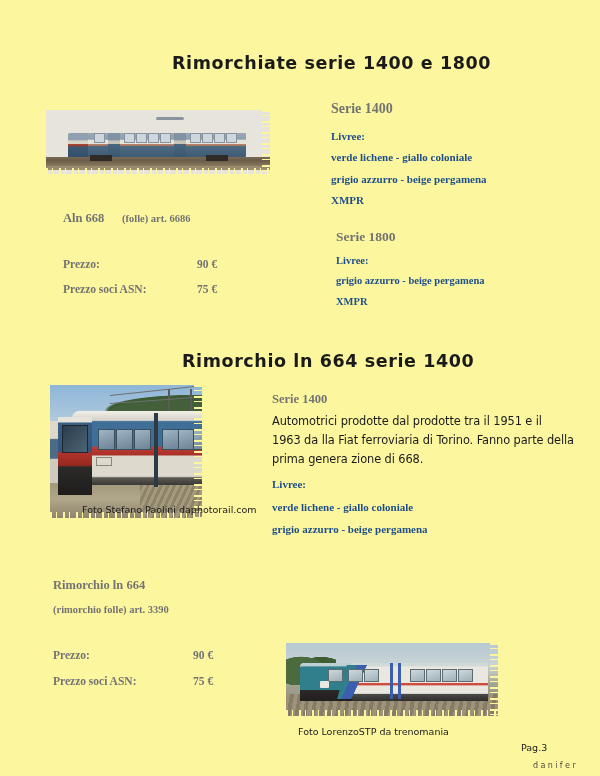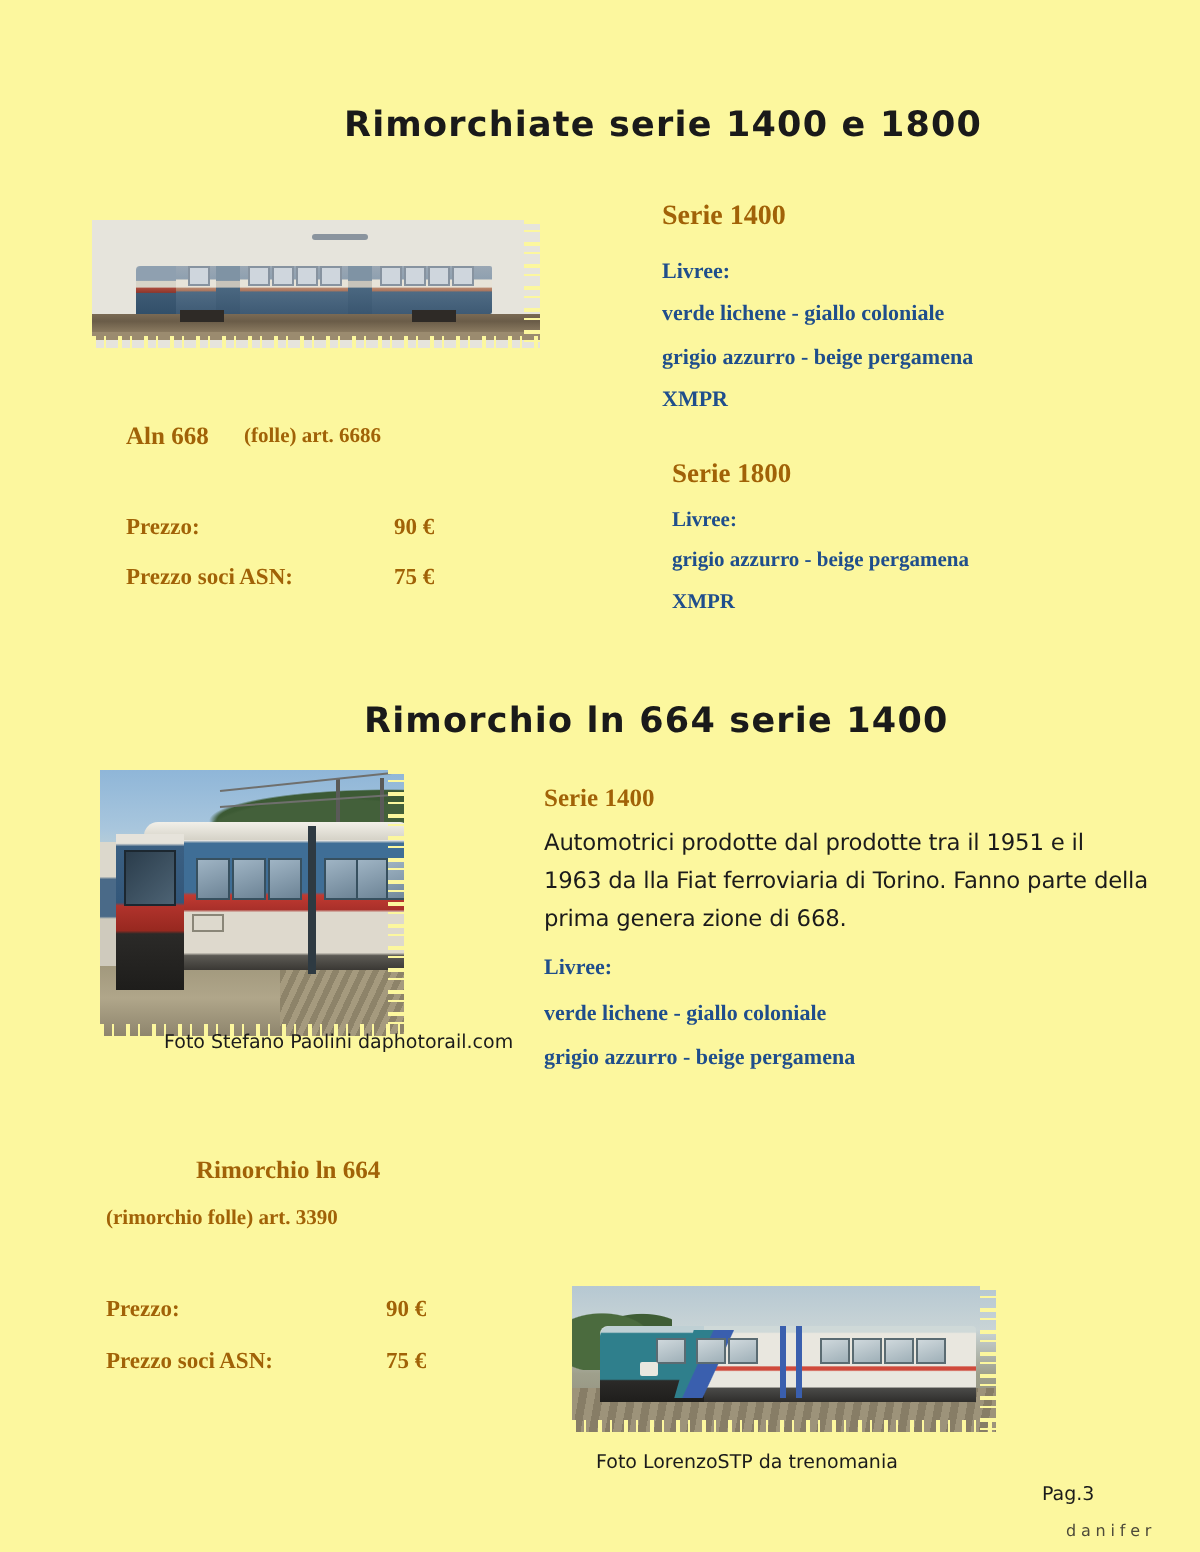--- a/index.html
+++ b/index.html
@@ -31,21 +31,21 @@
     white-space: nowrap;
   }
   #title-1 { left: 172px; top: 53px; }
   #title-2 { left: 182px; top: 351px; }
 
   
   .lbl {
     position: absolute;
     font-family: "Liberation Serif", serif;
     font-weight: bold;
-    color: #a16207;
+    color: #737373;
     white-space: nowrap;
   }
 
   
   .blue {
     position: absolute;
     font-family: "Liberation Serif", serif;
     font-weight: bold;
     color: #1f4e8c;
     white-space: nowrap;
@@ -356,31 +356,31 @@
       <div class="w" style="left:66px;"></div>
       <div class="w" style="left:84px;"></div>
       <div class="w" style="left:112px;"></div>
       <div class="w" style="left:128px;"></div>
       <div class="w" style="left:143px;"></div>
       <div class="numplate"></div>
     </div>
     <div class="torn-right"></div>
     <div class="torn-bottom"></div>
   </div>
-  <div class="caption" style="left:60px; top:516px;padding-left:22px;">Foto Stefano Paolini daphotorail.com</div>
+  <div class="caption" style="left:60px; top:504px;padding-left:22px;">Foto Stefano Paolini daphotorail.com</div>
 
   <div class="lbl" style="left:272px; top:392px; font-size:12.5px;">Serie 1400</div>
 
   <div class="para" style="left:272px; top:412px; width:302px;">Automotrici prodotte dal prodotte tra il 1951 e il 1963  da lla Fiat ferroviaria di Torino. Fanno parte della prima genera zione di 668.</div>
 
   <div class="blue" style="left:272px; top:478px; font-size:11px;">Livree:</div>
   <div class="blue" style="left:272px; top:501px; font-size:11px;">verde lichene - giallo coloniale</div>
   <div class="blue" style="left:272px; top:523px; font-size:11px;">grigio azzurro - beige pergamena</div>
 
-  <div class="lbl" style="left:53px; top:578px; font-size:12.5px;margin-left:45px;">Rimorchio ln 664</div>
+  <div class="lbl" style="left:53px; top:578px; font-size:12.5px;">Rimorchio ln 664</div>
   <div class="lbl" style="left:53px; top:604px; font-size:10.5px;">(rimorchio folle) art. 3390</div>
 
   <div class="lbl" style="left:53px; top:649px; font-size:11.5px;">Prezzo:</div>
   <div class="lbl" style="left:193px; top:649px; font-size:11.5px;">90 €</div>
 
   <div class="lbl" style="left:53px; top:675px; font-size:11.5px;">Prezzo soci ASN:</div>
   <div class="lbl" style="left:193px; top:675px; font-size:11.5px;">75 €</div>
 
   <div class="photo" id="photo-3">
     <div class="inner">

